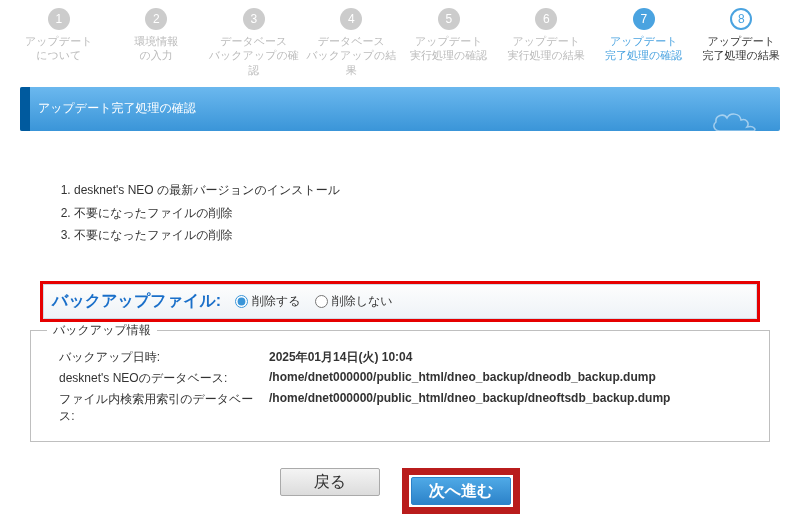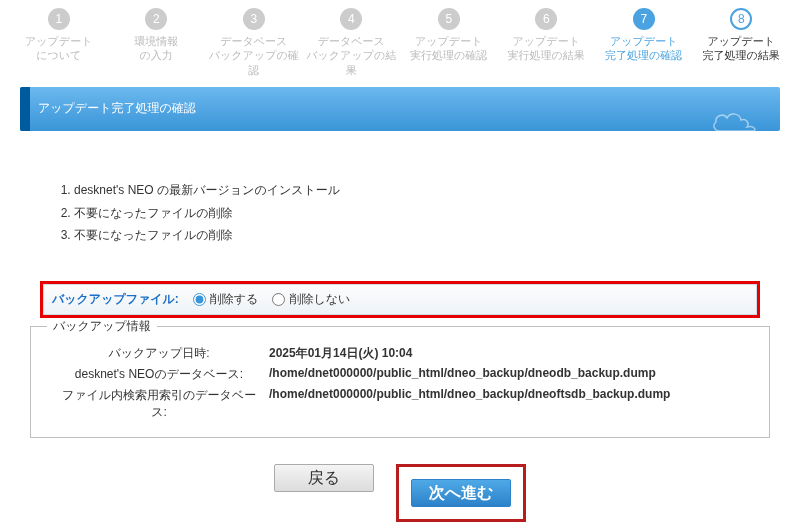--- a/index.html
+++ b/index.html
@@ -24,37 +24,37 @@
 
   
   .content { padding: 26px 40px 10px; }
   .intro p { line-height: 1.8; font-size: 12px; }
   .list { margin: 22px 0 24px 34px; }
   .list li { list-style: decimal; line-height: 1.9; font-size: 12px; }
 
   
   .radio-row-outer { border: 3px solid #e60000; margin: 0 40px 0; padding: 0; }
   .radio-row { display: flex; align-items: center; background: linear-gradient(#fdfdfd, #eef3f7); border: 1px solid #cfdbe6; padding: 6px 8px; gap: 14px; }
-  .radio-row .label { color: #1a6fc9; font-weight: bold; font-size: 12px; text-align: right; }
+  .radio-row .label { color: #1a6fc9; font-weight: bold; font-size: 16px; text-align: right; }
   .radio-opt { display: inline-flex; align-items: center; gap: 4px; font-size: 12px; color: #333; cursor: pointer; }
   .radio-opt input { accent-color: #3a95d8; }
 
   
   .fs { border: 1px solid #bfbfbf; margin: 8px 30px 0; padding: 14px 28px 12px; position: relative; }
   .fs-legend { position: absolute; top: -9px; left: 16px; background: #fff; padding: 0 6px; font-size: 12px; color: #333; }
   .fs-row { display: flex; margin: 4px 0; font-size: 12px; }
-  .fs-row .k { width: 210px; text-align: center; padding-right: 10px; }
+  .fs-row .k { width: 210px; text-align: left; padding-right: 10px; }
   .fs-row .v { flex: 1; word-break: break-all; font-weight: bold; }
 
   
   .btns { display: flex; justify-content: center; gap: 22px; margin-top: 26px; }
   .btn { min-width: 100px; height: 28px; display: inline-flex; align-items: center; justify-content: center; font-size: 16px; cursor: pointer; border-radius: 2px; }
   .btn-back { background: linear-gradient(#f4f4f4,#dcdcdc); border: 1px solid #aaa; color: #333; }
   .btn-next { background: linear-gradient(#4fa9e6,#2c82c9); border: 1px solid #2c82c9; color: #fff; font-weight: bold; }
-  .btn-next-outer { border: 3px solid #b91c1c; padding: 12px; }
+  .btn-next-outer { border: 7px solid #b91c1c; padding: 2px; }
 </style>
 </head>
 <body>
 
 <div class="page">
 
   <div class="stepper">
     <div class="step">
       <div class="step-circle">1</div>
       <div class="step-label"><span>アップデート</span><br><span>について</span></div>

